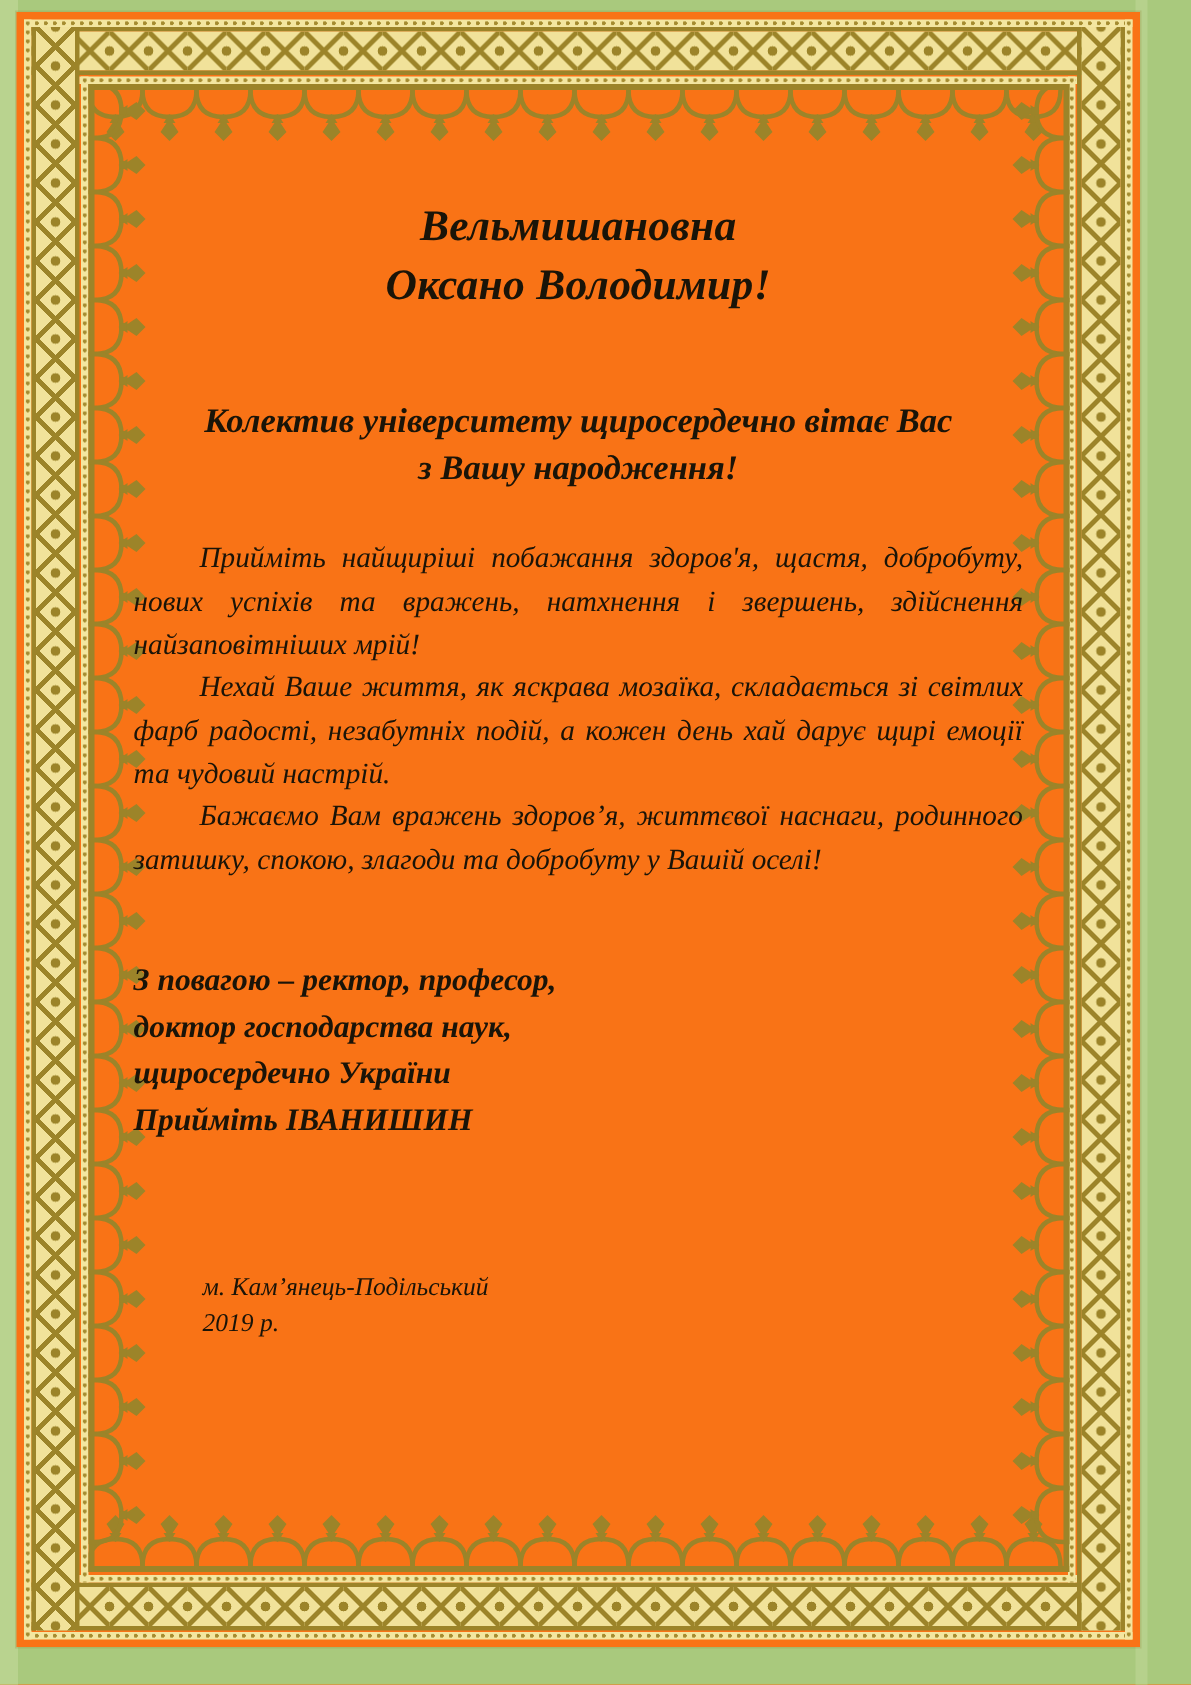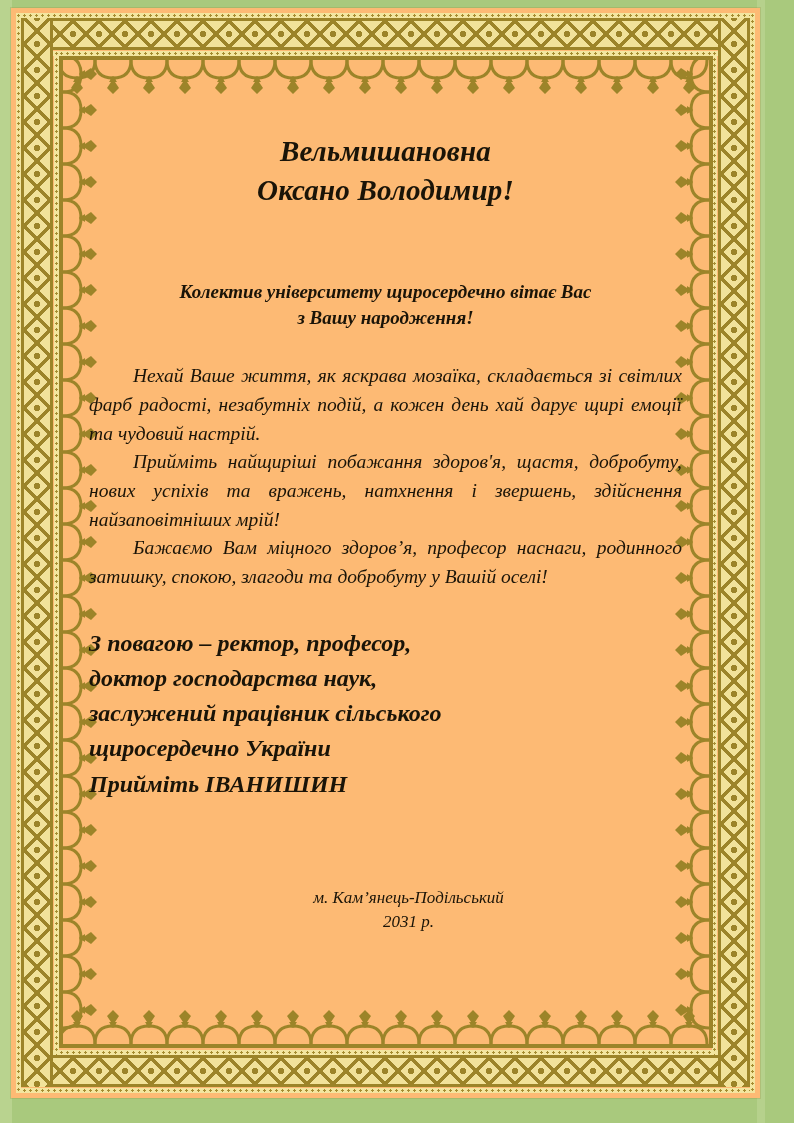--- a/index.html
+++ b/index.html
@@ -29,21 +29,21 @@
     background: #b6d18c;
   }
 
   
   .sheet {
     position: absolute;
     left: 11px;
     top: 8px;
     width: 749px;
     height: 1090px;
-    background: #fdba74;
+    background: #f97316;
     box-sizing: border-box;
     box-shadow: 0 0 0 1px rgba(150,140,60,.25);
   }
 
   
   .rail {
     position: absolute;
     background-repeat: repeat;
   }
   .rail-dots-h {
@@ -118,51 +118,51 @@
     line-height: 1.33;
     margin-top: 54px;
     letter-spacing: .2px;
   }
   .title .line2 { display: block; }
 
   .greeting {
     text-align: center;
     font-weight: bold;
     font-style: italic;
-    font-size: 19px;
+    font-size: 23px;
     line-height: 1.35;
-    margin-top: 70px;
+    margin-top: 56px;
   }
   .greeting .line2 { display: block; }
 
   .body-block {
     margin-top: 32px;
   }
   .para {
     font-style: italic;
     font-size: 19.5px;
     line-height: 1.47;
     text-align: justify;
     text-indent: 44px;
     margin: 0;
     hyphens: none;
   }
 
   .signature {
-    margin-top: 34px;
+    margin-top: 50px;
     font-weight: bold;
     font-style: italic;
-    font-size: 24px;
+    font-size: 21px;
     line-height: 1.47;
   }
   .signature div { white-space: nowrap; }
 
   .footer {
     margin-top: 84px;
-    text-align: center;
+    text-align: left;
     font-style: italic;
     font-size: 17px;
     line-height: 1.4;
     padding-left: 46px;
   }
 </style>
 </head>
 <body>
 
 <div class="bg-strip-light"></div>
@@ -344,32 +344,31 @@
       <span>Вельмишановна</span>
       <span class="line2">Оксано Володимир!</span>
     </div>
 
     <div class="greeting">
       <span>Колектив університету щиросердечно вітає Вас</span>
       <span class="line2">з Вашу народження!</span>
     </div>
 
     <div class="body-block">
+      <p class="para">Прийміть найщиріші побажання здоров'я, щастя, добробуту, нових успіхів та вражень, натхнення і звершень, здійснення найзаповітніших мрій!</p>
       <p class="para">Нехай Ваше життя, як яскрава мозаїка, складається зі світлих фарб радості, незабутніх подій, а кожен день хай  дарує щирі емоції та чудовий настрій.</p>
-      <p class="para">Прийміть найщиріші побажання здоров'я, щастя, добробуту, нових успіхів та вражень, натхнення і звершень, здійснення найзаповітніших мрій!</p>
-      <p class="para">Бажаємо Вам міцного здоров’я, професор наснаги, родинного затишку, спокою, злагоди  та добробуту у Вашій оселі!</p>
+      <p class="para">Бажаємо Вам вражень здоров’я, життєвої наснаги, родинного затишку, спокою, злагоди  та добробуту у Вашій оселі!</p>
     </div>
 
     <div class="signature">
       <div>З повагою – ректор, професор,</div>
       <div>доктор господарства наук,</div>
-      <div>заслужений працівник сільського</div>
       <div>щиросердечно України</div>
       <div>Прийміть ІВАНИШИН</div>
     </div>
 
     <div class="footer">
       <div>м. Кам’янець-Подільський</div>
-      <div>2031 р.</div>
+      <div>2019 р.</div>
     </div>
 
   </div>
 </div>
 
 </body></html>

